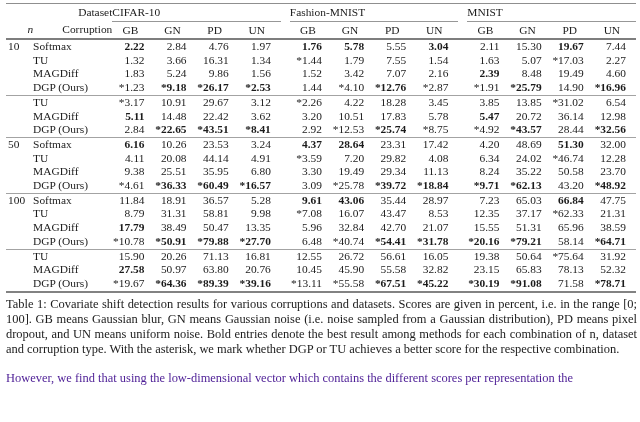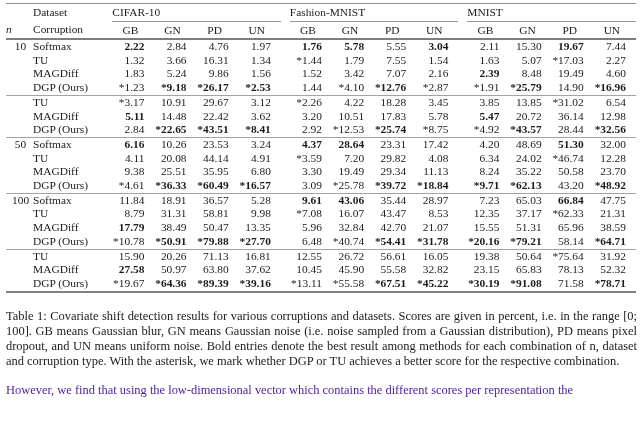--- a/index.html
+++ b/index.html
@@ -18,32 +18,32 @@
     width: 630px;
     font-size: 11.4px;
     border-top: 1.5px solid #8f8f8f;
     border-bottom: 2px solid #828282;
   }
   td { padding: 0; white-space: nowrap; line-height: 13.7px; }
   thead td { line-height: 16.5px; }
   thead { border-bottom: 2.2px solid #7e7e7e; }
   tbody.block + tbody.block { border-top: 1.3px solid #a3a3a3; }
 
-  .th-left { text-align: left; }
+  .th-left { text-align: right; }
   .italic { font-style: italic; }
   .group-head { text-align: left; border-bottom: 1.1px solid #979797; }
   .metric-head { text-align: center; padding-right: 6px; }
-  .n-cell { text-align: center; padding-left: 2px; margin-left: 28px; }
+  .n-cell { text-align: left; padding-left: 2px; margin-left: 28px; }
   .method-cell { text-align: left; }
   .val { text-align: right; padding-right: 10px; }
   .bold { font-weight: 700; }
   .gap { }
 
   .caption {
-    margin-top: 16px;
+    margin-top: 4px;
     width: 631px;
     font-size: 12.45px;
     line-height: 15.2px;
     text-align: justify;
     color: #1b1b1b;
   }
   .body-text {
     margin-top: 14px;
     width: 631px;
     font-size: 12.45px;
@@ -400,21 +400,21 @@
           <td class="val">50.64</td>
           <td class="val">*75.64</td>
           <td class="val">31.92</td>
         </tr>
         <tr>
           <td class="n-cell"></td>
           <td class="method-cell">MAGDiff</td>
           <td class="val bold">27.58</td>
           <td class="val">50.97</td>
           <td class="val">63.80</td>
-          <td class="val">37.62</td>
+          <td class="val">20.76</td>
           <td class="gap"></td>
           <td class="val">10.45</td>
           <td class="val">45.90</td>
           <td class="val">55.58</td>
           <td class="val">32.82</td>
           <td class="gap"></td>
           <td class="val">23.15</td>
           <td class="val">65.83</td>
           <td class="val">78.13</td>
           <td class="val">52.32</td>

